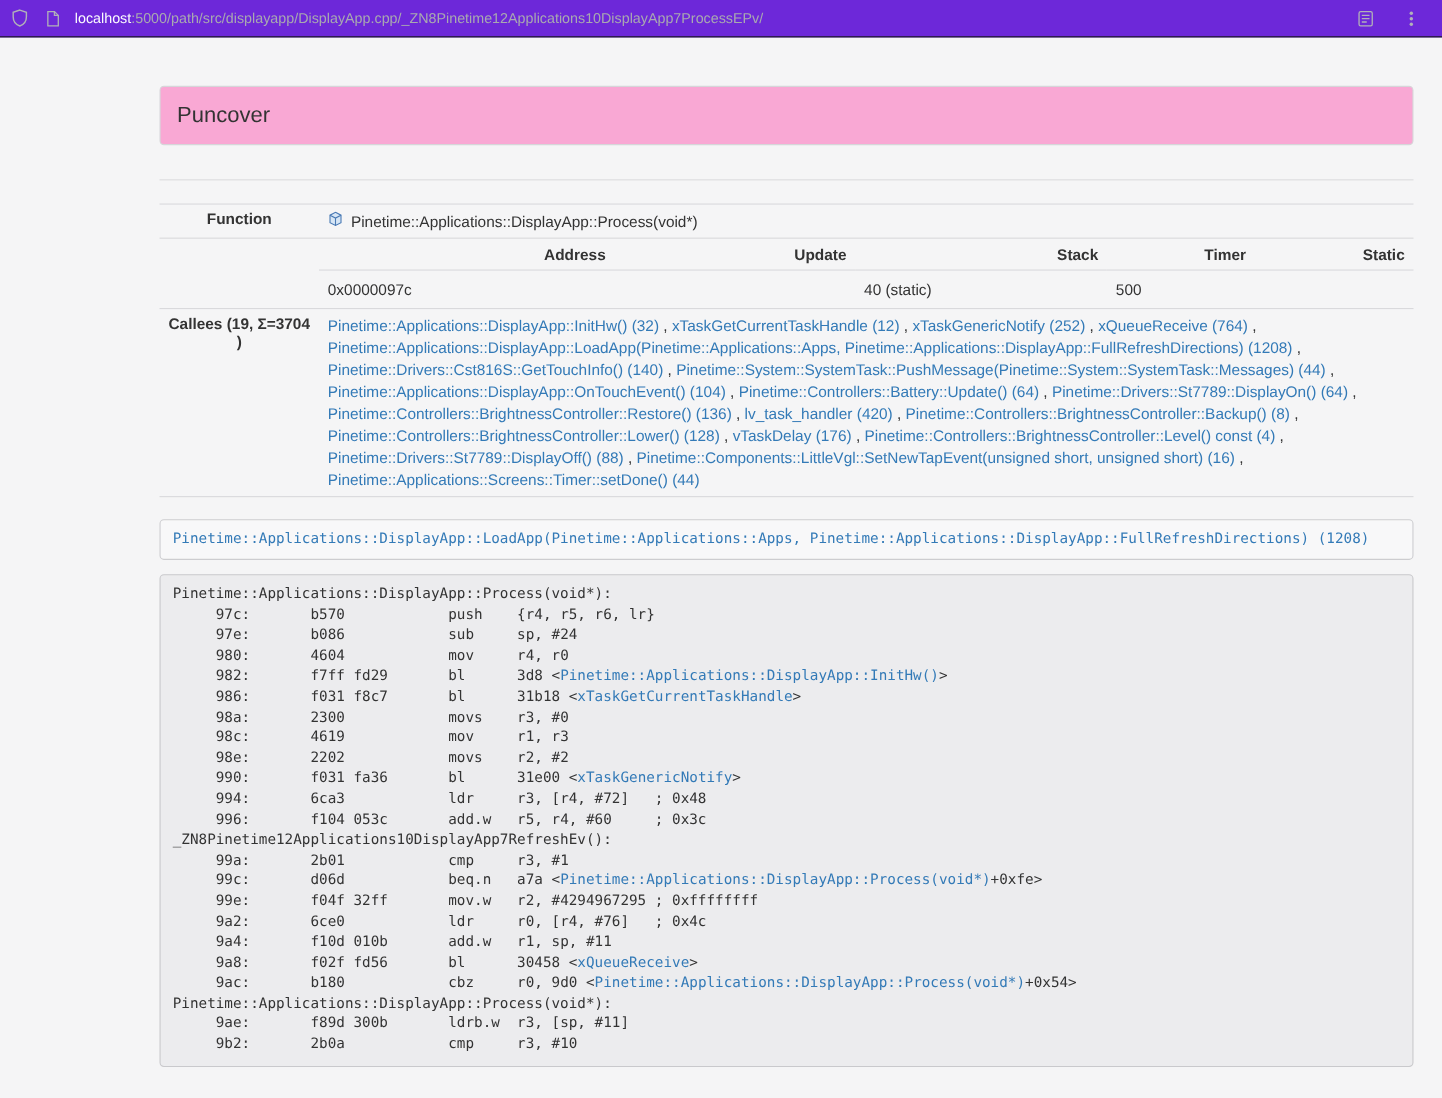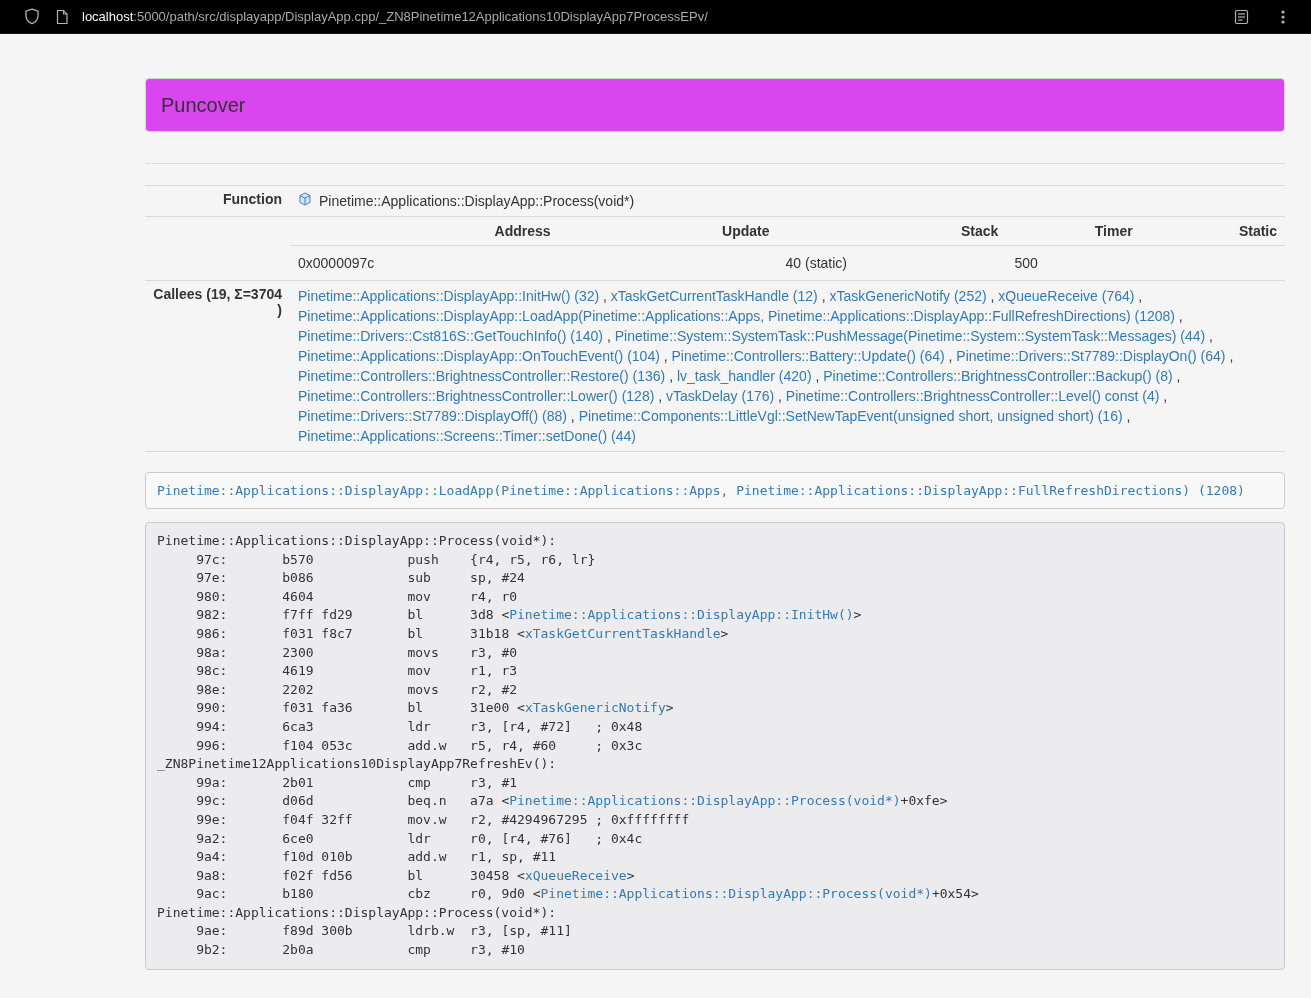--- a/index.html
+++ b/index.html
@@ -7,45 +7,45 @@
   body {
     background:#f5f5f6;
     font-family:"Liberation Sans", sans-serif;
     font-size:14px;
     color:#333;
   }
 
   
   .topbar {
     height:34px;
-    background:#000000;
+    background:#6d28d9;
     border-bottom:1px solid #151517;
     display:flex;
     align-items:center;
-    padding:0 18px 0 22px;
+    padding:0 18px 0 8px;
   }
   .tb-icon { display:inline-flex; align-items:center; justify-content:center; width:20px; height:20px; }
   .tb-icon + .tb-icon { margin-left:10px; }
   .urlbar {
     margin-left:10px;
     font-size:13px;
     white-space:nowrap;
     overflow:hidden;
     flex:1;
   }
   .url-host { color:#fbfbfe; }
   .url-rest { color:#a9a9b0; }
   .tb-right { display:flex; align-items:center; margin-left:auto; }
   .tb-right .tb-icon + .tb-icon { margin-left:22px; }
 
   
   .container { width:1140px; margin-left:145px; padding-top:44px; }
 
   .panel {
-    background:#d946ef;
+    background:#f9a8d4;
     border:1px solid #d6d6d9;
     border-radius:4px;
     padding:15px;
     margin-bottom:31px;
   }
   .panel h1 { font-size:20px; font-weight:400; color:#333; line-height:22px; }
 
   hr.divider { border:0; border-top:1px solid #dcdcdf; margin:0 0 21px 0; }
 
   .breadcrumb { margin-bottom:9px; line-height:20px; }
@@ -55,21 +55,21 @@
 
   
   table.sym-table {
     width:100%;
     border-collapse:collapse;
     border-bottom:1px solid #d9d9dc;
     margin-bottom:20px;
   }
   .sym-table > tbody > tr > th.rowhead {
     width:145px;
-    text-align:right;
+    text-align:center;
     vertical-align:top;
     font-weight:700;
     padding:5px 8px;
     border-top:1px solid #d9d9dc;
   }
   .sym-table > tbody > tr > td {
     vertical-align:top;
     padding:5px 8px;
     border-top:1px solid #d9d9dc;
     line-height:20px;

